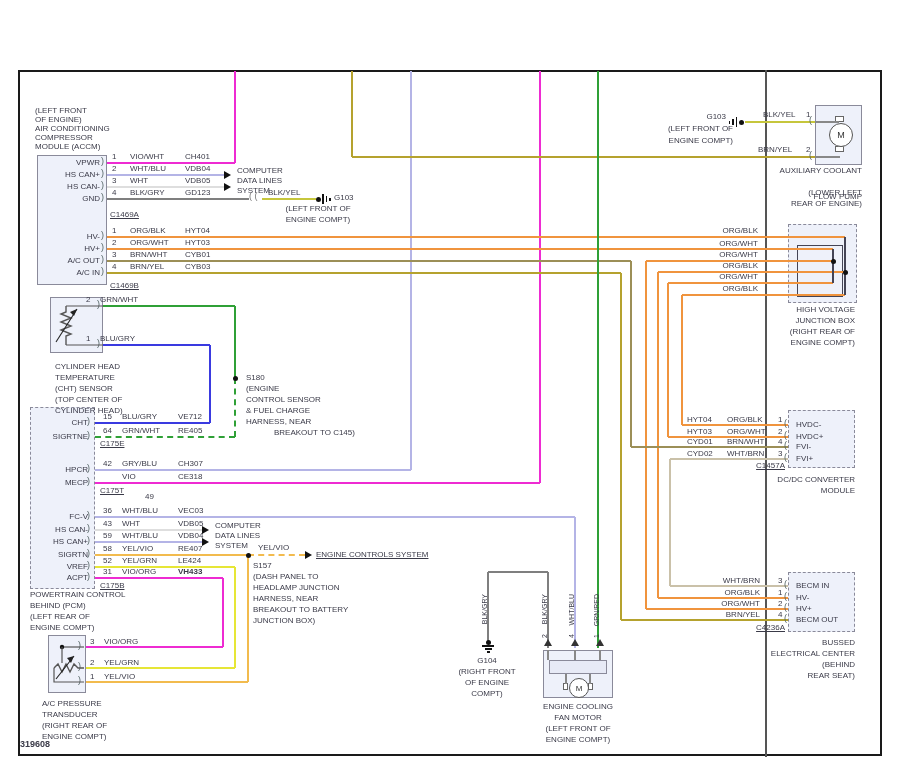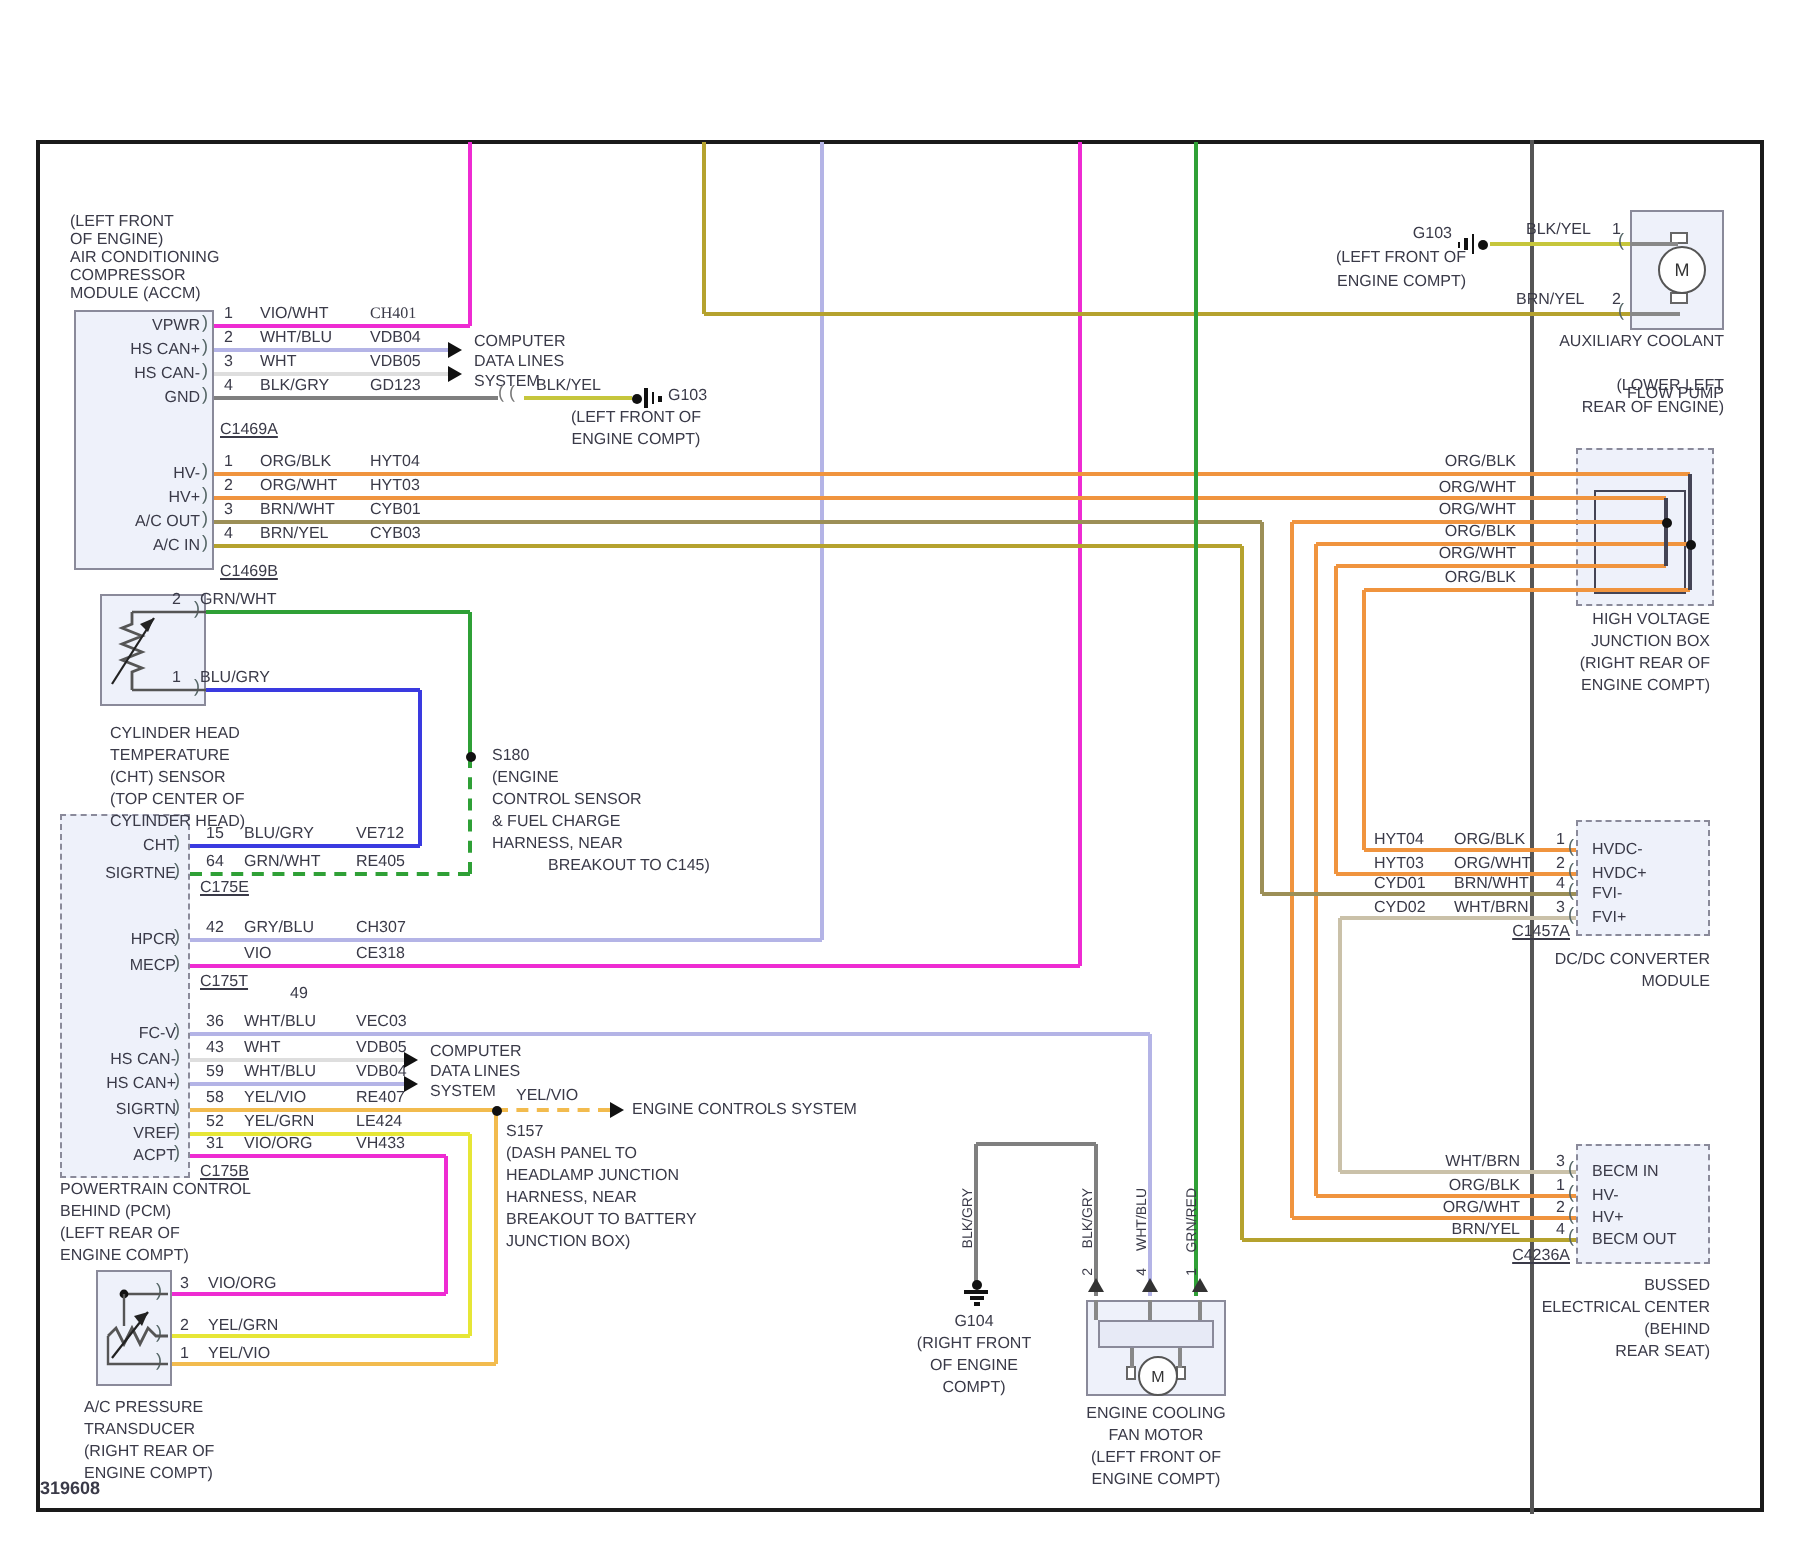--- a/index.html
+++ b/index.html
@@ -116,21 +116,21 @@
       <div class="lbl" style="top: 159px; font-size: 8px; color: rgb(58, 58, 72); right: 801px;">VPWR</div>
       <div class="lbl" style="top: 171px; font-size: 8px; color: rgb(58, 58, 72); right: 801px;">HS CAN+</div>
       <div class="lbl" style="top: 183px; font-size: 8px; color: rgb(58, 58, 72); right: 801px;">HS CAN-</div>
       <div class="lbl" style="top: 195px; font-size: 8px; color: rgb(58, 58, 72); right: 801px;">GND</div>
       <div class="lbl" style="top: 233px; font-size: 8px; color: rgb(58, 58, 72); right: 801px;">HV-</div>
       <div class="lbl" style="top: 245px; font-size: 8px; color: rgb(58, 58, 72); right: 801px;">HV+</div>
       <div class="lbl" style="top: 257px; font-size: 8px; color: rgb(58, 58, 72); right: 801px;">A/C OUT</div>
       <div class="lbl" style="top: 269px; font-size: 8px; color: rgb(58, 58, 72); right: 801px;">A/C IN</div>
       <div class="lbl" style="top: 153px; font-size: 8px; color: rgb(58, 58, 72); left: 112px;">1</div>
       <div class="lbl" style="top: 153px; font-size: 8px; color: rgb(58, 58, 72); left: 130px;">VIO/WHT</div>
-      <div class="lbl" style="top: 153px; font-size: 8px; color: rgb(58, 58, 72); left: 185px; font-family: Liberation Serif, serif;">CH401</div>
+      <div class="lbl" style="top: 153px; font-size: 8px; color: rgb(58, 58, 72); left: 185px;">CH401</div>
       <div class="lbl" style="top: 165px; font-size: 8px; color: rgb(58, 58, 72); left: 112px;">2</div>
       <div class="lbl" style="top: 165px; font-size: 8px; color: rgb(58, 58, 72); left: 130px;">WHT/BLU</div>
       <div class="lbl" style="top: 165px; font-size: 8px; color: rgb(58, 58, 72); left: 185px;">VDB04</div>
       <div class="lbl" style="top: 177px; font-size: 8px; color: rgb(58, 58, 72); left: 112px;">3</div>
       <div class="lbl" style="top: 177px; font-size: 8px; color: rgb(58, 58, 72); left: 130px;">WHT</div>
       <div class="lbl" style="top: 177px; font-size: 8px; color: rgb(58, 58, 72); left: 185px;">VDB05</div>
       <div class="lbl" style="top: 189px; font-size: 8px; color: rgb(58, 58, 72); left: 112px;">4</div>
       <div class="lbl" style="top: 189px; font-size: 8px; color: rgb(58, 58, 72); left: 130px;">BLK/GRY</div>
       <div class="lbl" style="top: 189px; font-size: 8px; color: rgb(58, 58, 72); left: 185px;">GD123</div>
       <div class="lbl" style="top: 211px; font-size: 8px; color: rgb(58, 58, 72); left: 110px; text-decoration: underline;">C1469A</div>
@@ -204,27 +204,27 @@
       <div class="lbl" style="top: 532px; font-size: 8px; color: rgb(58, 58, 72); left: 122px;">WHT/BLU</div>
       <div class="lbl" style="top: 532px; font-size: 8px; color: rgb(58, 58, 72); left: 178px;">VDB04</div>
       <div class="lbl" style="top: 545px; font-size: 8px; color: rgb(58, 58, 72); left: 103px;">58</div>
       <div class="lbl" style="top: 545px; font-size: 8px; color: rgb(58, 58, 72); left: 122px;">YEL/VIO</div>
       <div class="lbl" style="top: 545px; font-size: 8px; color: rgb(58, 58, 72); left: 178px;">RE407</div>
       <div class="lbl" style="top: 557px; font-size: 8px; color: rgb(58, 58, 72); left: 103px;">52</div>
       <div class="lbl" style="top: 557px; font-size: 8px; color: rgb(58, 58, 72); left: 122px;">YEL/GRN</div>
       <div class="lbl" style="top: 557px; font-size: 8px; color: rgb(58, 58, 72); left: 178px;">LE424</div>
       <div class="lbl" style="top: 568px; font-size: 8px; color: rgb(58, 58, 72); left: 103px;">31</div>
       <div class="lbl" style="top: 568px; font-size: 8px; color: rgb(58, 58, 72); left: 122px;">VIO/ORG</div>
-      <div class="lbl" style="top: 568px; font-size: 8px; color: rgb(58, 58, 72); left: 178px;">VH433</div>
+      <div class="lbl" style="top: 568px; font-size: 8px; color: rgb(58, 58, 72); left: 178px; font-weight: bold;">VH433</div>
       <div class="lbl" style="top: 582px; font-size: 8px; color: rgb(58, 58, 72); left: 100px; text-decoration: underline;">C175B</div>
       <div class="lbl" style="top: 522px; font-size: 8px; color: rgb(58, 58, 72); left: 215px;">COMPUTER</div>
       <div class="lbl" style="top: 532px; font-size: 8px; color: rgb(58, 58, 72); left: 215px;">DATA LINES</div>
       <div class="lbl" style="top: 542px; font-size: 8px; color: rgb(58, 58, 72); left: 215px;">SYSTEM</div>
       <div class="lbl" style="top: 544px; font-size: 8px; color: rgb(58, 58, 72); left: 258px;">YEL/VIO</div>
-      <div class="lbl" style="top: 551px; font-size: 8px; color: rgb(58, 58, 72); left: 316px;">ENGINE CONTROLS SYSTEM</div>
+      <div class="lbl" style="top: 551px; font-size: 8px; color: rgb(58, 58, 72); left: 316px; text-decoration: underline;">ENGINE CONTROLS SYSTEM</div>
       <div class="lbl" style="top: 562px; font-size: 8px; color: rgb(58, 58, 72); left: 253px;">S157</div>
       <div class="lbl" style="top: 573px; font-size: 8px; color: rgb(58, 58, 72); left: 253px;">(DASH PANEL TO</div>
       <div class="lbl" style="top: 584px; font-size: 8px; color: rgb(58, 58, 72); left: 253px;">HEADLAMP JUNCTION</div>
       <div class="lbl" style="top: 595px; font-size: 8px; color: rgb(58, 58, 72); left: 253px;">HARNESS, NEAR</div>
       <div class="lbl" style="top: 606px; font-size: 8px; color: rgb(58, 58, 72); left: 253px;">BREAKOUT TO BATTERY</div>
       <div class="lbl" style="top: 617px; font-size: 8px; color: rgb(58, 58, 72); left: 253px;">JUNCTION BOX)</div>
       <div class="lbl" style="top: 591px; font-size: 8px; color: rgb(58, 58, 72); left: 30px;">POWERTRAIN CONTROL</div>
       <div class="lbl" style="top: 602px; font-size: 8px; color: rgb(58, 58, 72); left: 30px;">BEHIND (PCM)</div>
       <div class="lbl" style="top: 613px; font-size: 8px; color: rgb(58, 58, 72); left: 30px;">(LEFT REAR OF</div>
       <div class="lbl" style="top: 624px; font-size: 8px; color: rgb(58, 58, 72); left: 30px;">ENGINE COMPT)</div>

